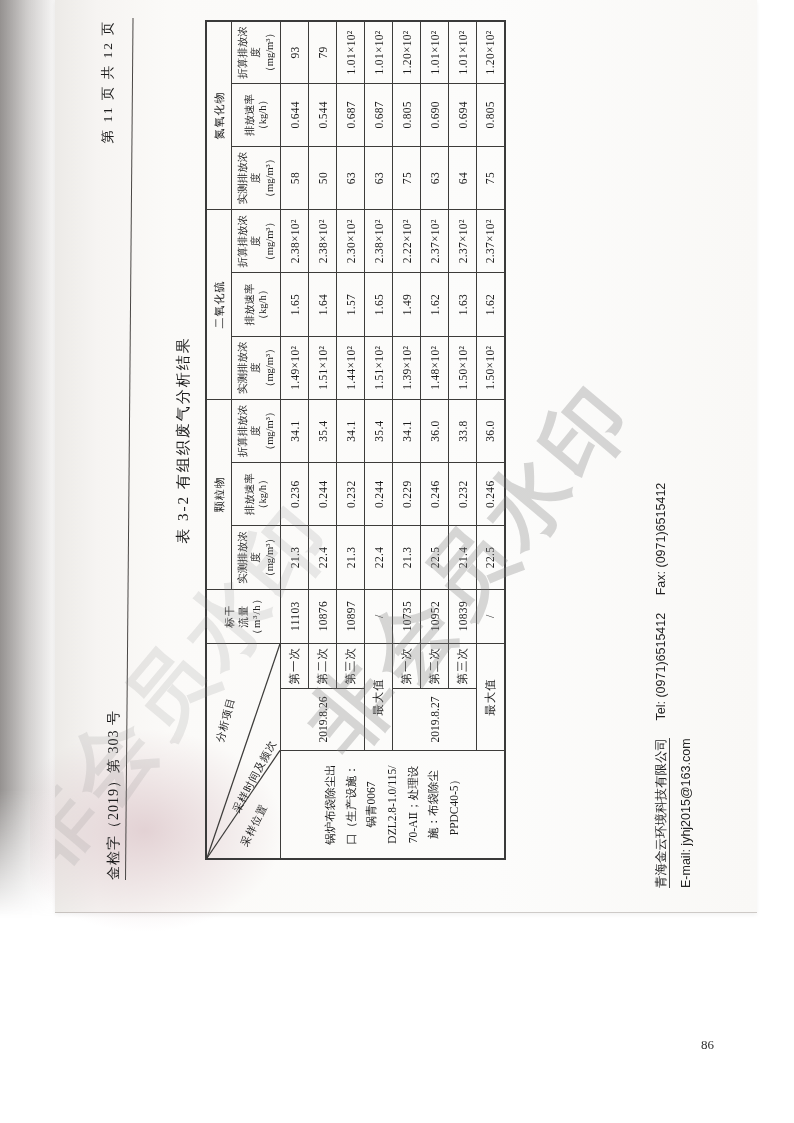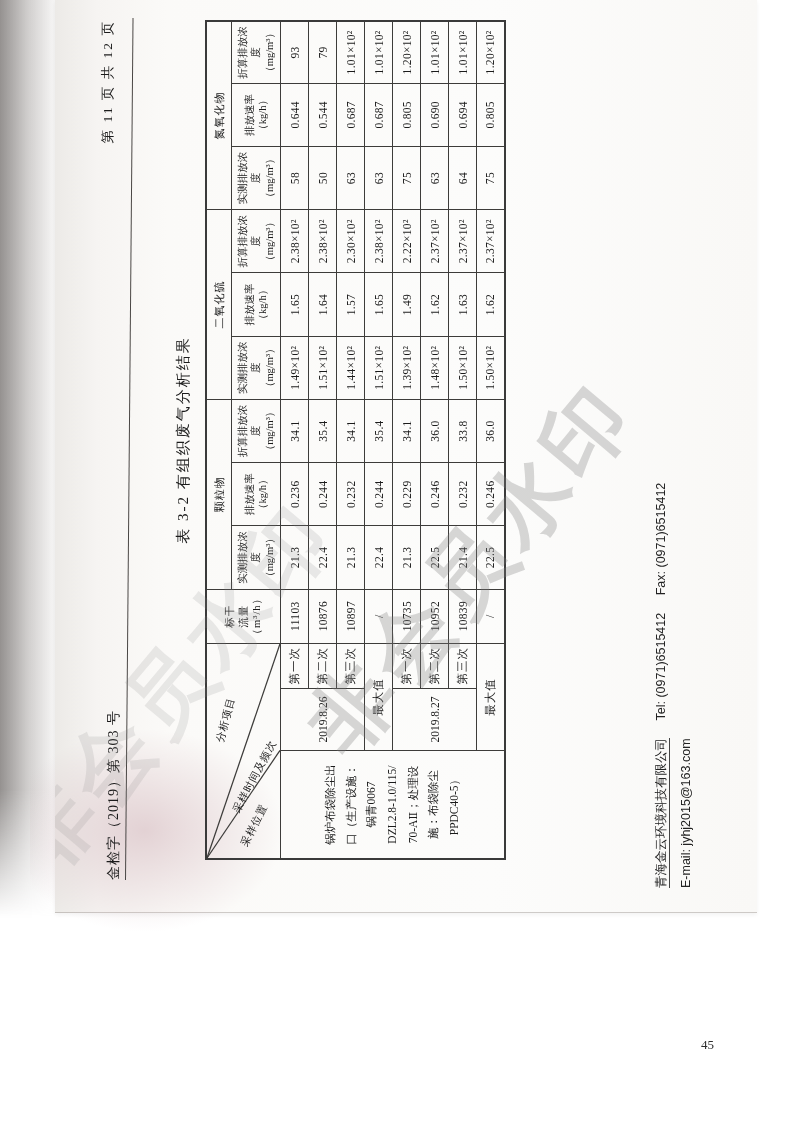--- a/index.html
+++ b/index.html
@@ -251,14 +251,14 @@
         <span>Tel:  (0971)6515412</span><span class="gap"></span>
         <span>Fax:  (0971)6515412</span>
       </div>
       <div class="line2">E-mail:  jyhj2015@163.com</div>
     </div>
 
     <div class="wm wm-main">非会员水印</div>
     <div class="wm wm-alt">非会员水印</div>
   </div>
 
-  <div class="outer-pageno">45</div>
+  <div class="outer-pageno">86</div>
 </div>
 
 </body></html>

